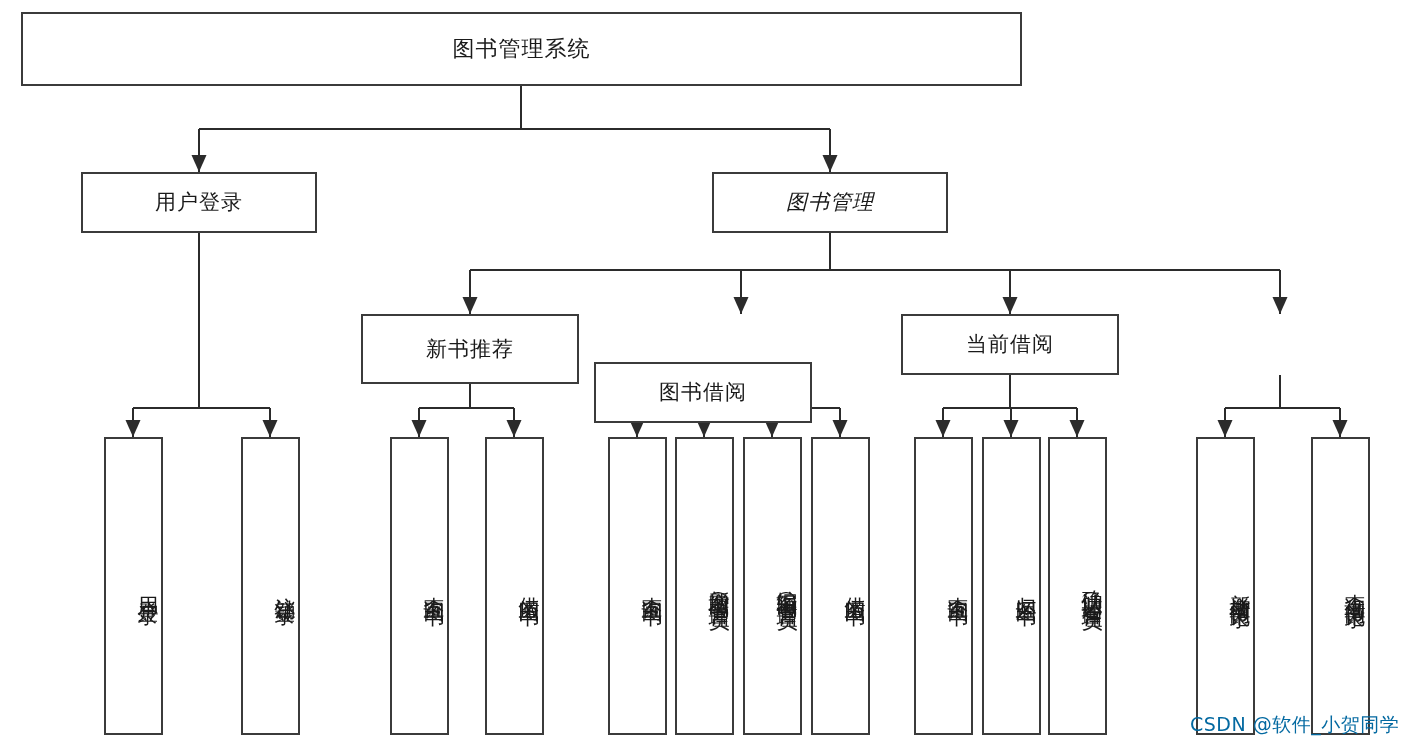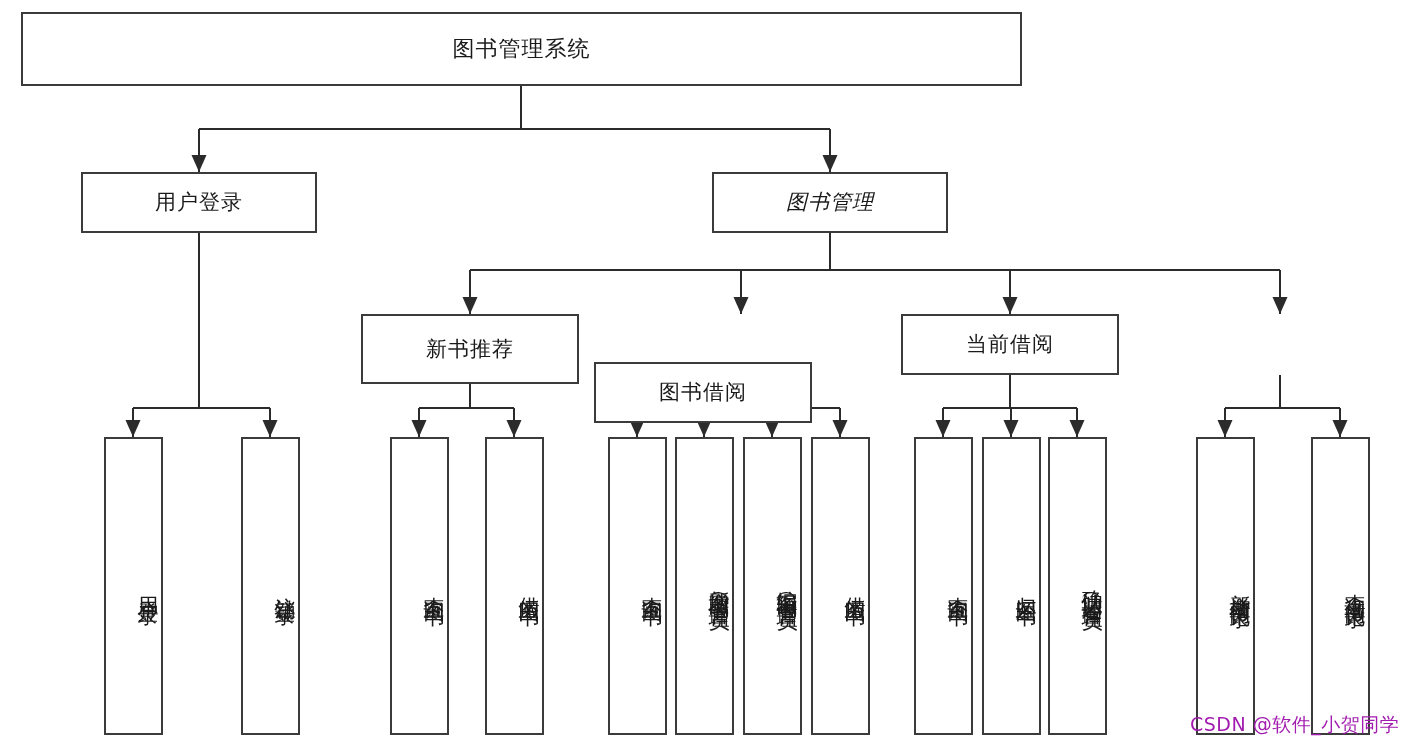--- a/index.html
+++ b/index.html
@@ -53,21 +53,21 @@
     writing-mode:vertical-rl;
     text-orientation:upright;
     display:block;
   }
   .node.root{ font-size:22px; }
   #watermark{
     position:absolute;
     left:1190px;
     top:712px;
     font-size:19px;
-    color:#a21caf;
+    color:#0369a1;
     letter-spacing:0.5px;
     white-space:nowrap;
     z-index:5;
     font-family:"DejaVu Sans","Liberation Sans",sans-serif;
   }
 </style>
 </head>
 <body>
 
 <div id="canvas">

